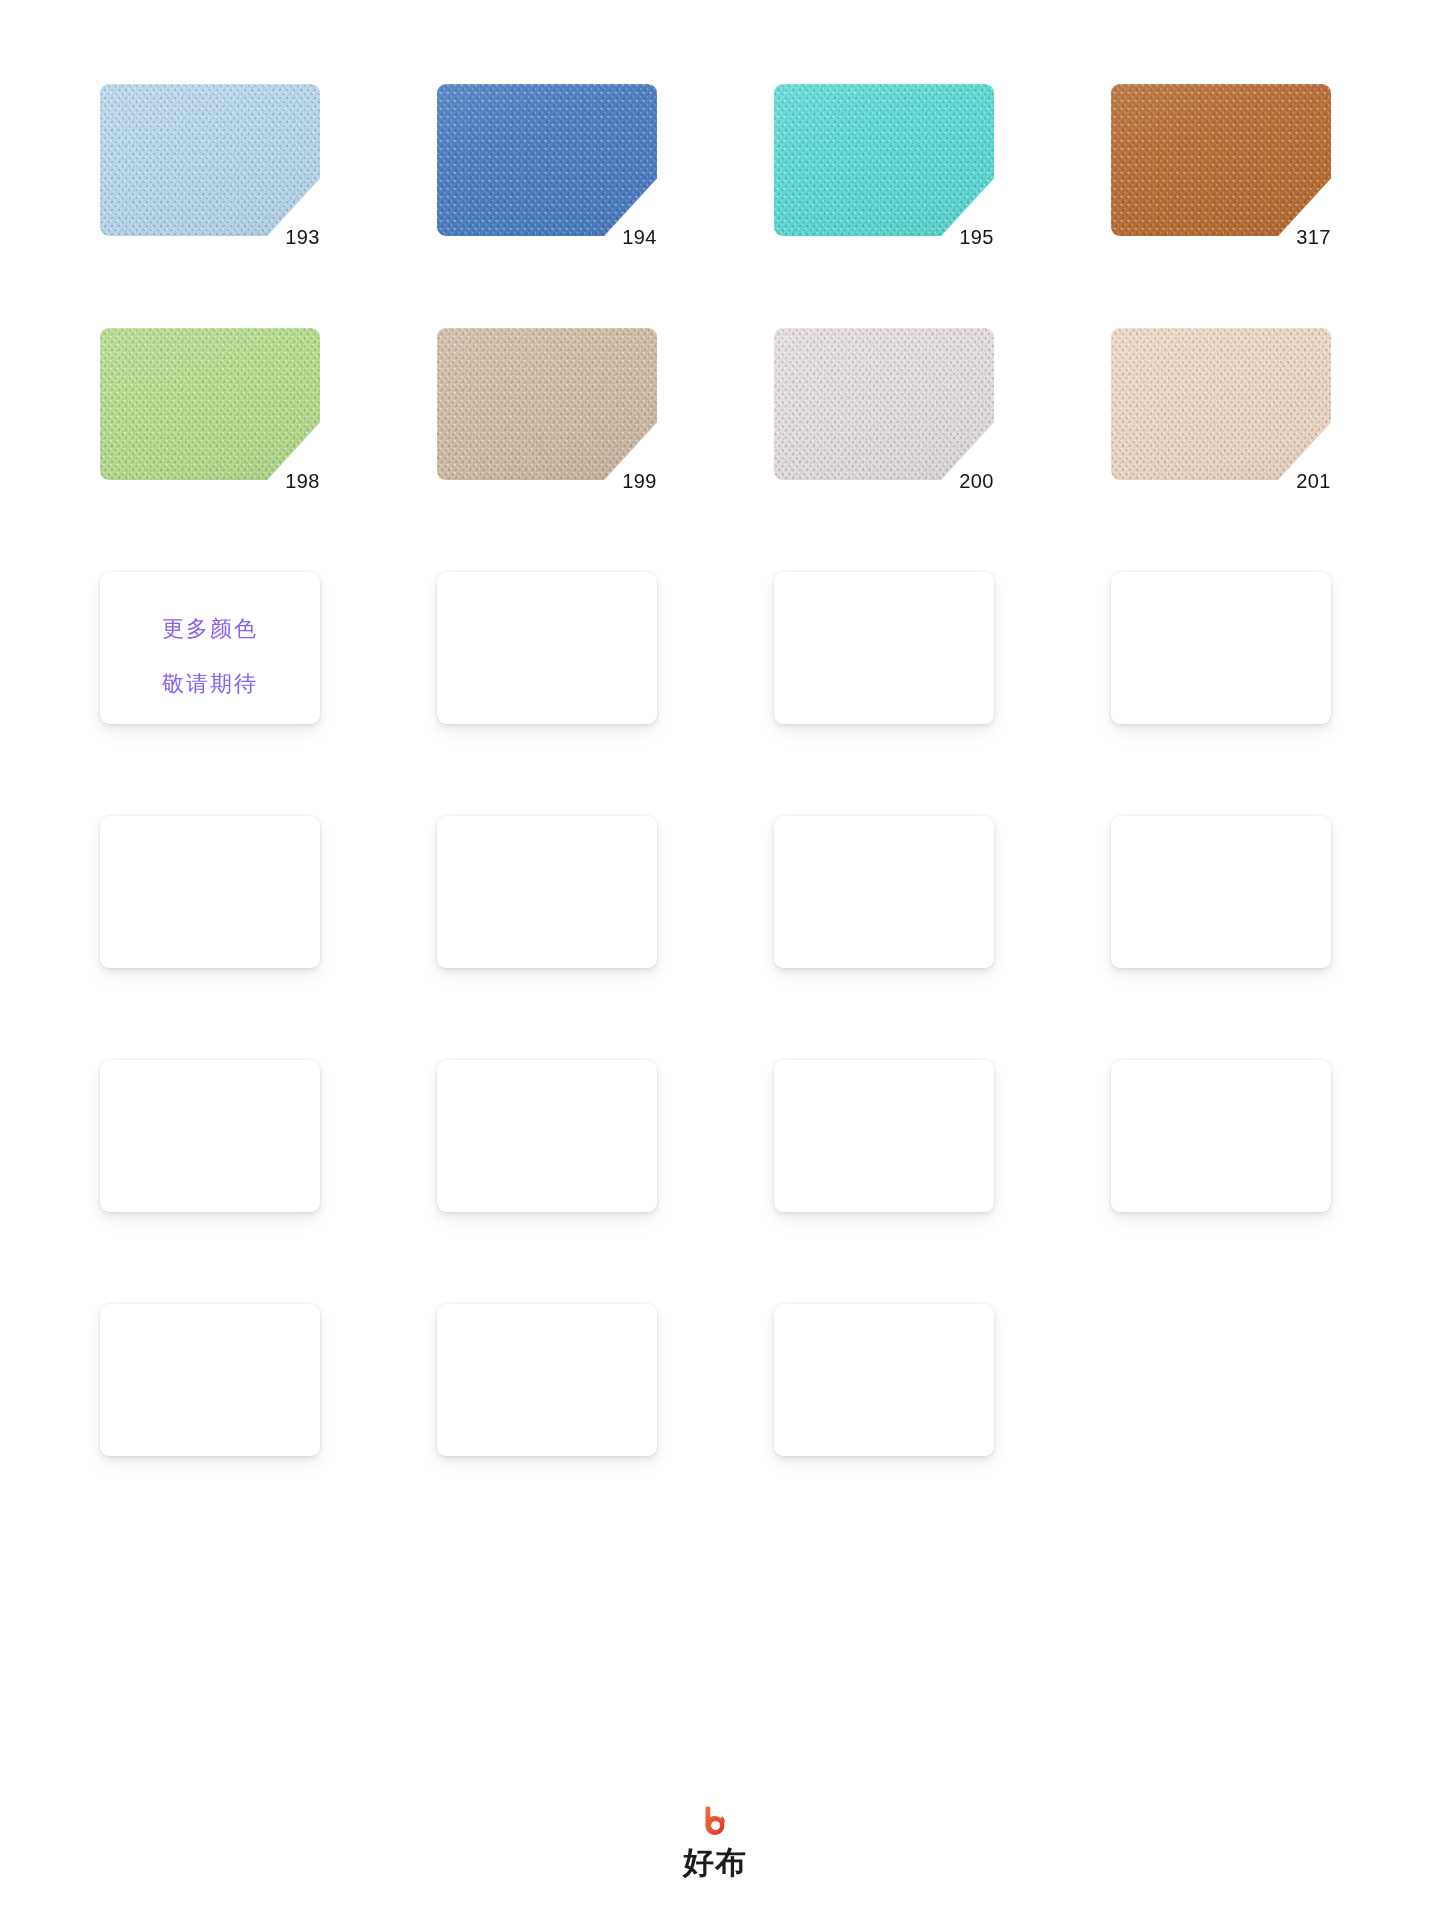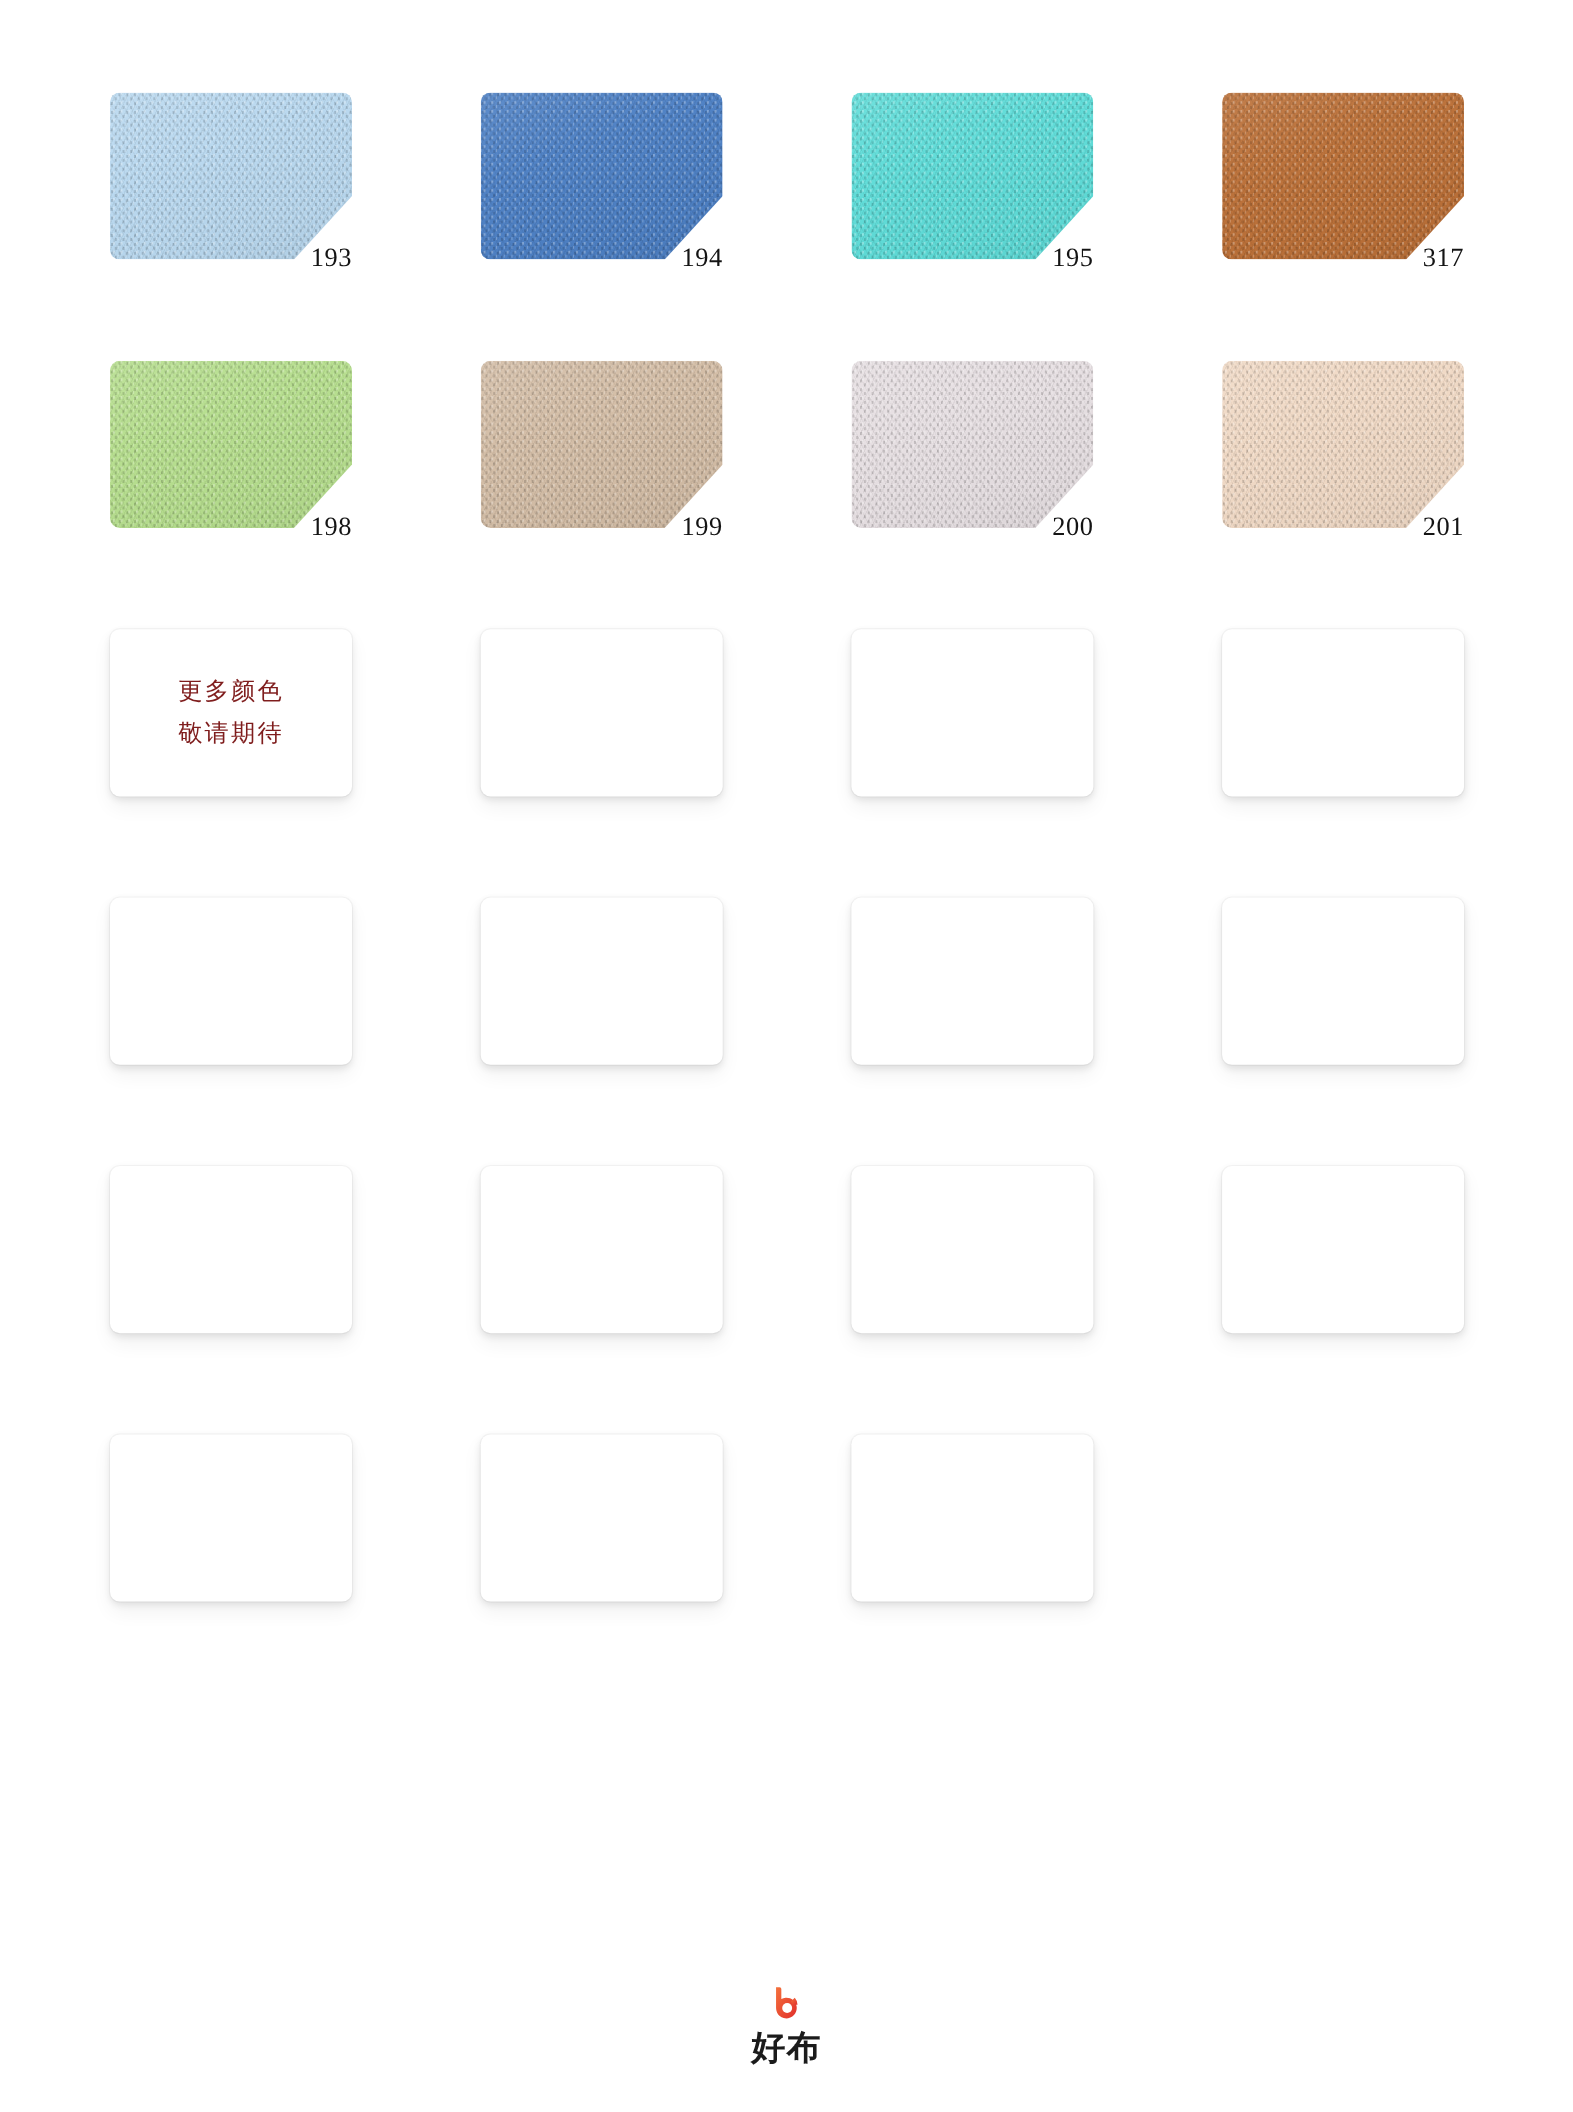--- a/index.html
+++ b/index.html
@@ -68,23 +68,24 @@
       0 9px 18px rgba(0,0,0,0.055);
     display: flex;
     flex-direction: column;
     align-items: center;
     justify-content: center;
     gap: 17px;
   }
   .card-note .note-line {
     font-size: 22px;
     letter-spacing: 2px;
-    color: #7f1d1d;
+    color: #8b5cf6;
     font-family: "DejaVu Sans", "Liberation Sans", sans-serif;
     line-height: 1;
+    margin-top: 16px;
   }
 
   
   .swatch {
     position: absolute;
     left: 0;
     top: 0;
     width: 220px;
     height: 152px;
     border-radius: 9px;
@@ -154,24 +155,24 @@
     -webkit-clip-path: polygon(0 0, 100% 0, 100% 62%, 76% 100%, 0 100%);
     clip-path: polygon(0 0, 100% 0, 100% 62%, 76% 100%, 0 100%);
     z-index: -1;
   }
 
   
   .swatch-label {
     position: absolute;
     right: 0px;
     bottom: -6px;
-    font-size: 24px;
+    font-size: 20px;
     line-height: 1;
     color: #141414;
-    font-family: Liberation Serif, serif;
+    font-family: Liberation Sans, sans-serif;
     letter-spacing: 0.5px;
     white-space: nowrap;
   }
 
   
   .footer {
     position: absolute;
     left: 0;
     bottom: 42px;
     width: 1430px;

